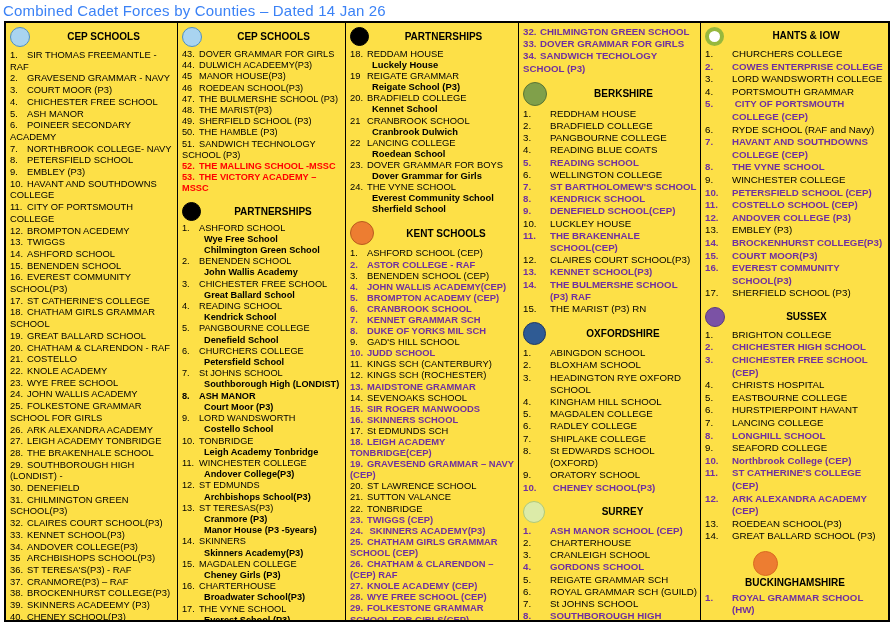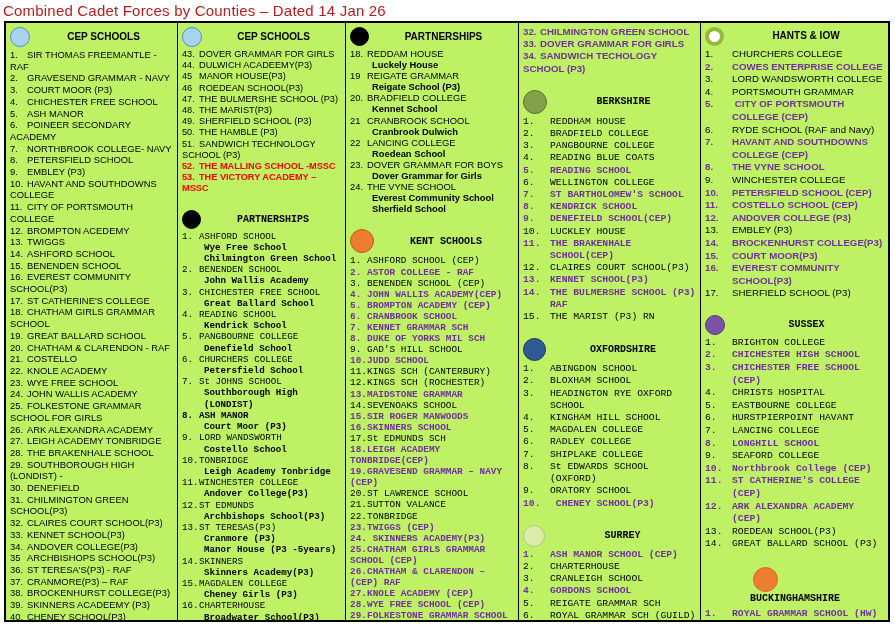--- a/index.html
+++ b/index.html
@@ -2,38 +2,38 @@
 <html><head>
 <meta charset="utf-8">
 <style>
   html,body{margin:0;padding:0;}
   body{
     width:895px;height:628px;background:#ffffff;
     font-family:"Liberation Sans",sans-serif;color:#000;
     -webkit-font-smoothing:antialiased;
   }
   .title{
-    font-size:15px;color:#b91c1c;padding:2px 0 2px 3px;letter-spacing:.2px;
+    font-size:15px;color:#3b82f6;padding:2px 0 2px 3px;letter-spacing:.2px;
   }
   .table{
     margin-left:4px;width:886px;height:601px;border:2px solid #000;
-    display:flex;box-sizing:border-box;background:#bef264;
+    display:flex;box-sizing:border-box;background:#fde047;
   }
   .col{
     box-sizing:border-box;border-right:1px solid #000;
     padding:3px 3px 0 4px;overflow:hidden;
   }
   .col:last-child{border-right:none;}
   .c1{width:172px;font-size:9.4px;line-height:11.7px;}
   .c2{width:168px;font-size:9.2px;line-height:11.2px;}
   .c3{width:173px;font-size:9.4px;line-height:11.1px;}
   .c4{width:182px;font-size:9.7px;line-height:12.2px;}
   .c5{flex:1;font-size:9.7px;line-height:12.6px;}
 
-  .section + .section{margin-top:15px;font-family:Liberation Mono, monospace;}
+  .section + .section{margin-top:7px;}
   .hdr{display:flex;align-items:center;margin:1px 0 2px 0;}
   .hdr .hlabel{flex:1;text-align:center;font-weight:bold;font-size:10px;}
   .icon{display:inline-block;border-radius:50%;box-sizing:border-box;flex:none;margin-right:3px;}
   .hdr.stack{display:block;text-align:center;}
   .hdr.stack .icon{margin:1px 0 1px 0;position:relative;left:-30px;vertical-align:middle;}
   .hdr.stack .hlabel{display:block;font-weight:bold;font-size:10px;text-align:center;}
 
   .item{margin:0;}
   .num{display:inline-block;min-width:17px;}
   .hang .item{padding-left:27px;text-indent:-27px;}

